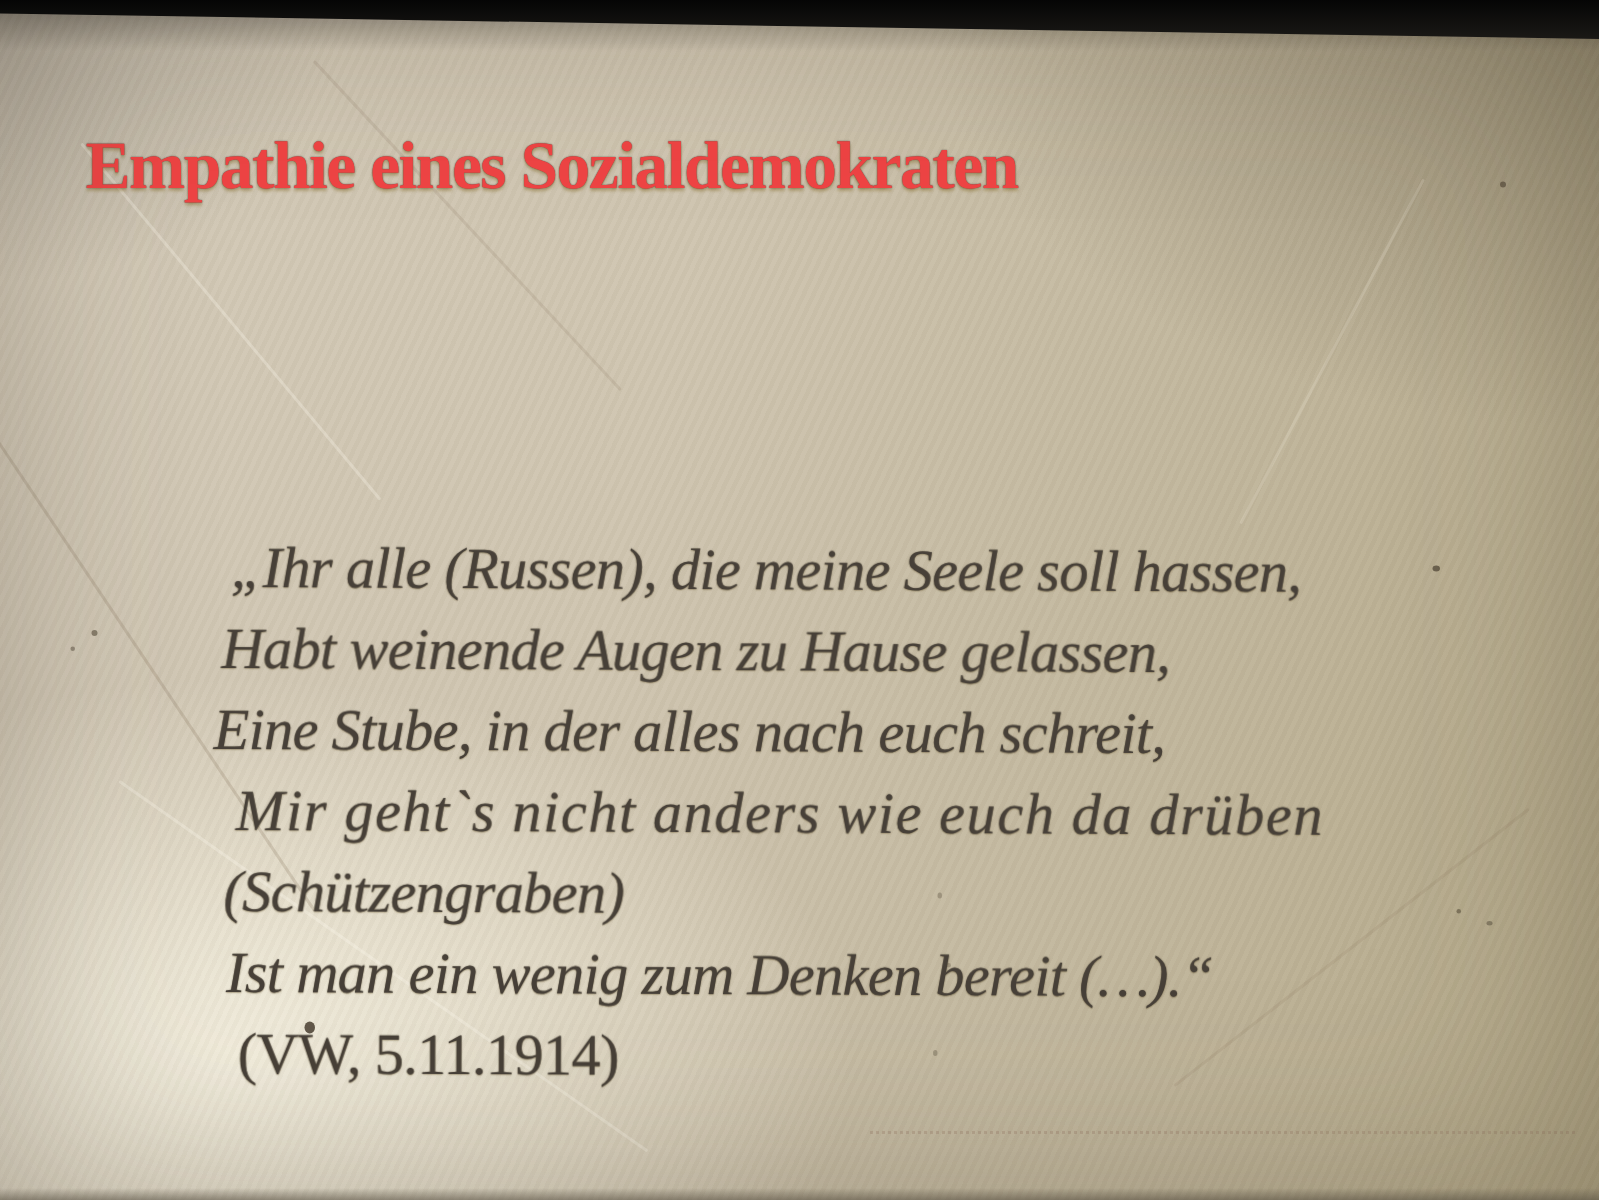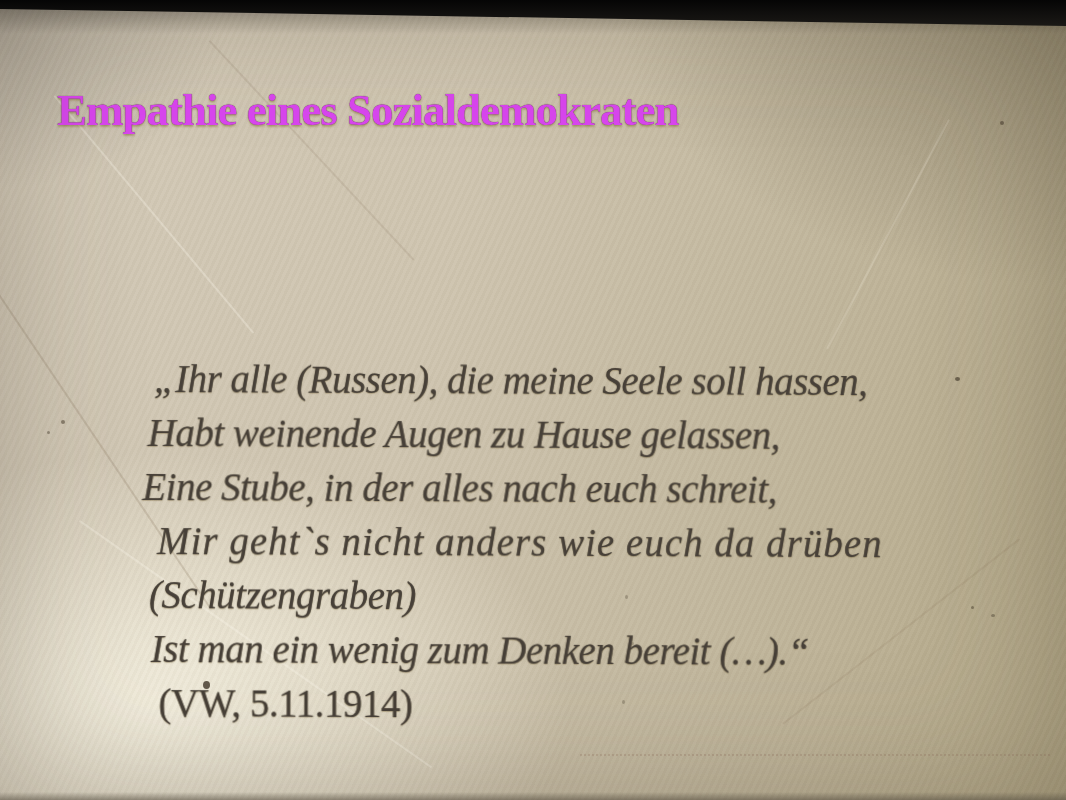--- a/index.html
+++ b/index.html
@@ -37,21 +37,21 @@
     clip-path:polygon(0 0, 1066px 0, 1066px 26px, 0 9px);
   }
   #bottom-edge{
     position:absolute;left:0;bottom:0;width:1066px;height:8px;
     background:linear-gradient(to bottom, rgba(95,88,72,0), rgba(85,78,64,0.55));
   }
   
   #title{
     position:absolute;left:57px;top:84px;
     font-size:45px;font-weight:bold;letter-spacing:-1px;
-    color:#d946ef;white-space:nowrap;
+    color:#ef4444;white-space:nowrap;
     text-shadow:0 2px 2px rgba(130,105,35,0.40), 0 0 1px rgba(40,33,25,0.85);
     filter:blur(0.3px);
   }
   #quote{
     position:absolute;left:148px;top:352px;
     font-size:39px;font-style:italic;letter-spacing:-0.5px;
     color:#474038;line-height:54px;white-space:nowrap;
     text-shadow:0 1px 1px rgba(130,110,60,0.35), 0 0 1px rgba(55,48,38,0.6);
     transform:rotate(0.25deg);transform-origin:0 0;
     filter:blur(0.3px);

